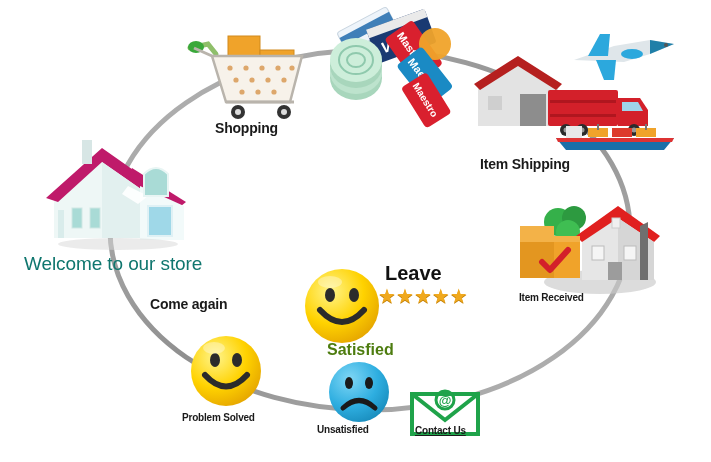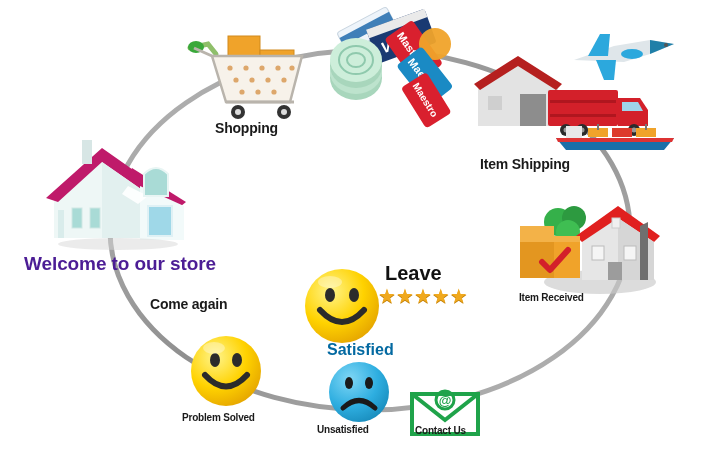--- a/index.html
+++ b/index.html
@@ -4,24 +4,24 @@
 <style>
   html,body{margin:0;padding:0;background:#ffffff;}
   body{width:711px;height:462px;position:relative;overflow:hidden;
        font-family:"Liberation Sans","DejaVu Sans",sans-serif;}
   #stage{position:absolute;left:0;top:0;width:711px;height:462px;}
   .abs{position:absolute;}
   .lbl{position:absolute;font-weight:bold;color:#1a1a1a;white-space:nowrap;
        letter-spacing:-0.2px;}
   .lbl.sm{font-size:10px;}
   .lbl.md{font-size:14px;}
-  #welcome{position:absolute;left:24px;top:253px;font-size:19px;font-weight:bold;
-           color:#4c1d95;white-space:nowrap;letter-spacing:-0.1px;}
+  #welcome{position:absolute;left:24px;top:253px;font-size:19px;font-weight:normal;
+           color:#0f766e;white-space:nowrap;letter-spacing:-0.1px;}
   #satisfied{position:absolute;left:327px;top:341px;font-size:16px;font-weight:bold;
-             color:#0369a1;white-space:nowrap;}
+             color:#4d7c0f;white-space:nowrap;}
   .rev{position:absolute;font-size:20px;font-weight:bold;color:#111;white-space:nowrap;}
   .stars{position:absolute;white-space:nowrap;line-height:1;}
   svg{display:block;overflow:visible;}
 </style>
 </head>
 <body>
 
 <div id="stage">
 
   <svg class="abs" style="left:0;top:0;" width="711" height="462">
@@ -202,21 +202,21 @@
     <path d="M17 47 Q33 32 49 47" stroke="#1a1a1a" stroke-width="5" fill="none" stroke-linecap="round"></path>
   </svg>
   <div class="lbl sm" style="left:317px;top:424px;">Unsatisfied</div>
 
   <svg class="abs" style="left:409px;top:390px;" width="72" height="50" viewBox="0 0 72 50">
     <rect x="3" y="4" width="66" height="40" fill="#ffffff" stroke="#1fa34a" stroke-width="4"></rect>
     <path d="M3 4 L36 30 L69 4" fill="none" stroke="#1fa34a" stroke-width="4"></path>
     <circle cx="36" cy="10" r="9" fill="none" stroke="#1fa34a" stroke-width="3"></circle>
     <text x="36" y="15" text-anchor="middle" fill="#1fa34a" font-size="13" font-weight="bold" font-family="Liberation Sans, sans-serif">@</text>
   </svg>
-  <div class="lbl sm" style="left:415px;top:425px;">Contact Us</div>
+  <div class="lbl sm" style="left:415px;top:425px;text-decoration:underline;">Contact Us</div>
 
   <svg class="abs" style="left:188px;top:333px;" width="76" height="76" viewBox="0 0 76 76">
     <defs>
       <radialGradient id="sy2" cx="0.35" cy="0.3" r="0.8">
         <stop offset="0" stop-color="#fff48a"></stop>
         <stop offset="0.55" stop-color="#ffd200"></stop>
         <stop offset="1" stop-color="#e2a000"></stop>
       </radialGradient>
     </defs>
     <circle cx="38" cy="38" r="35" fill="url(#sy2)"></circle>

